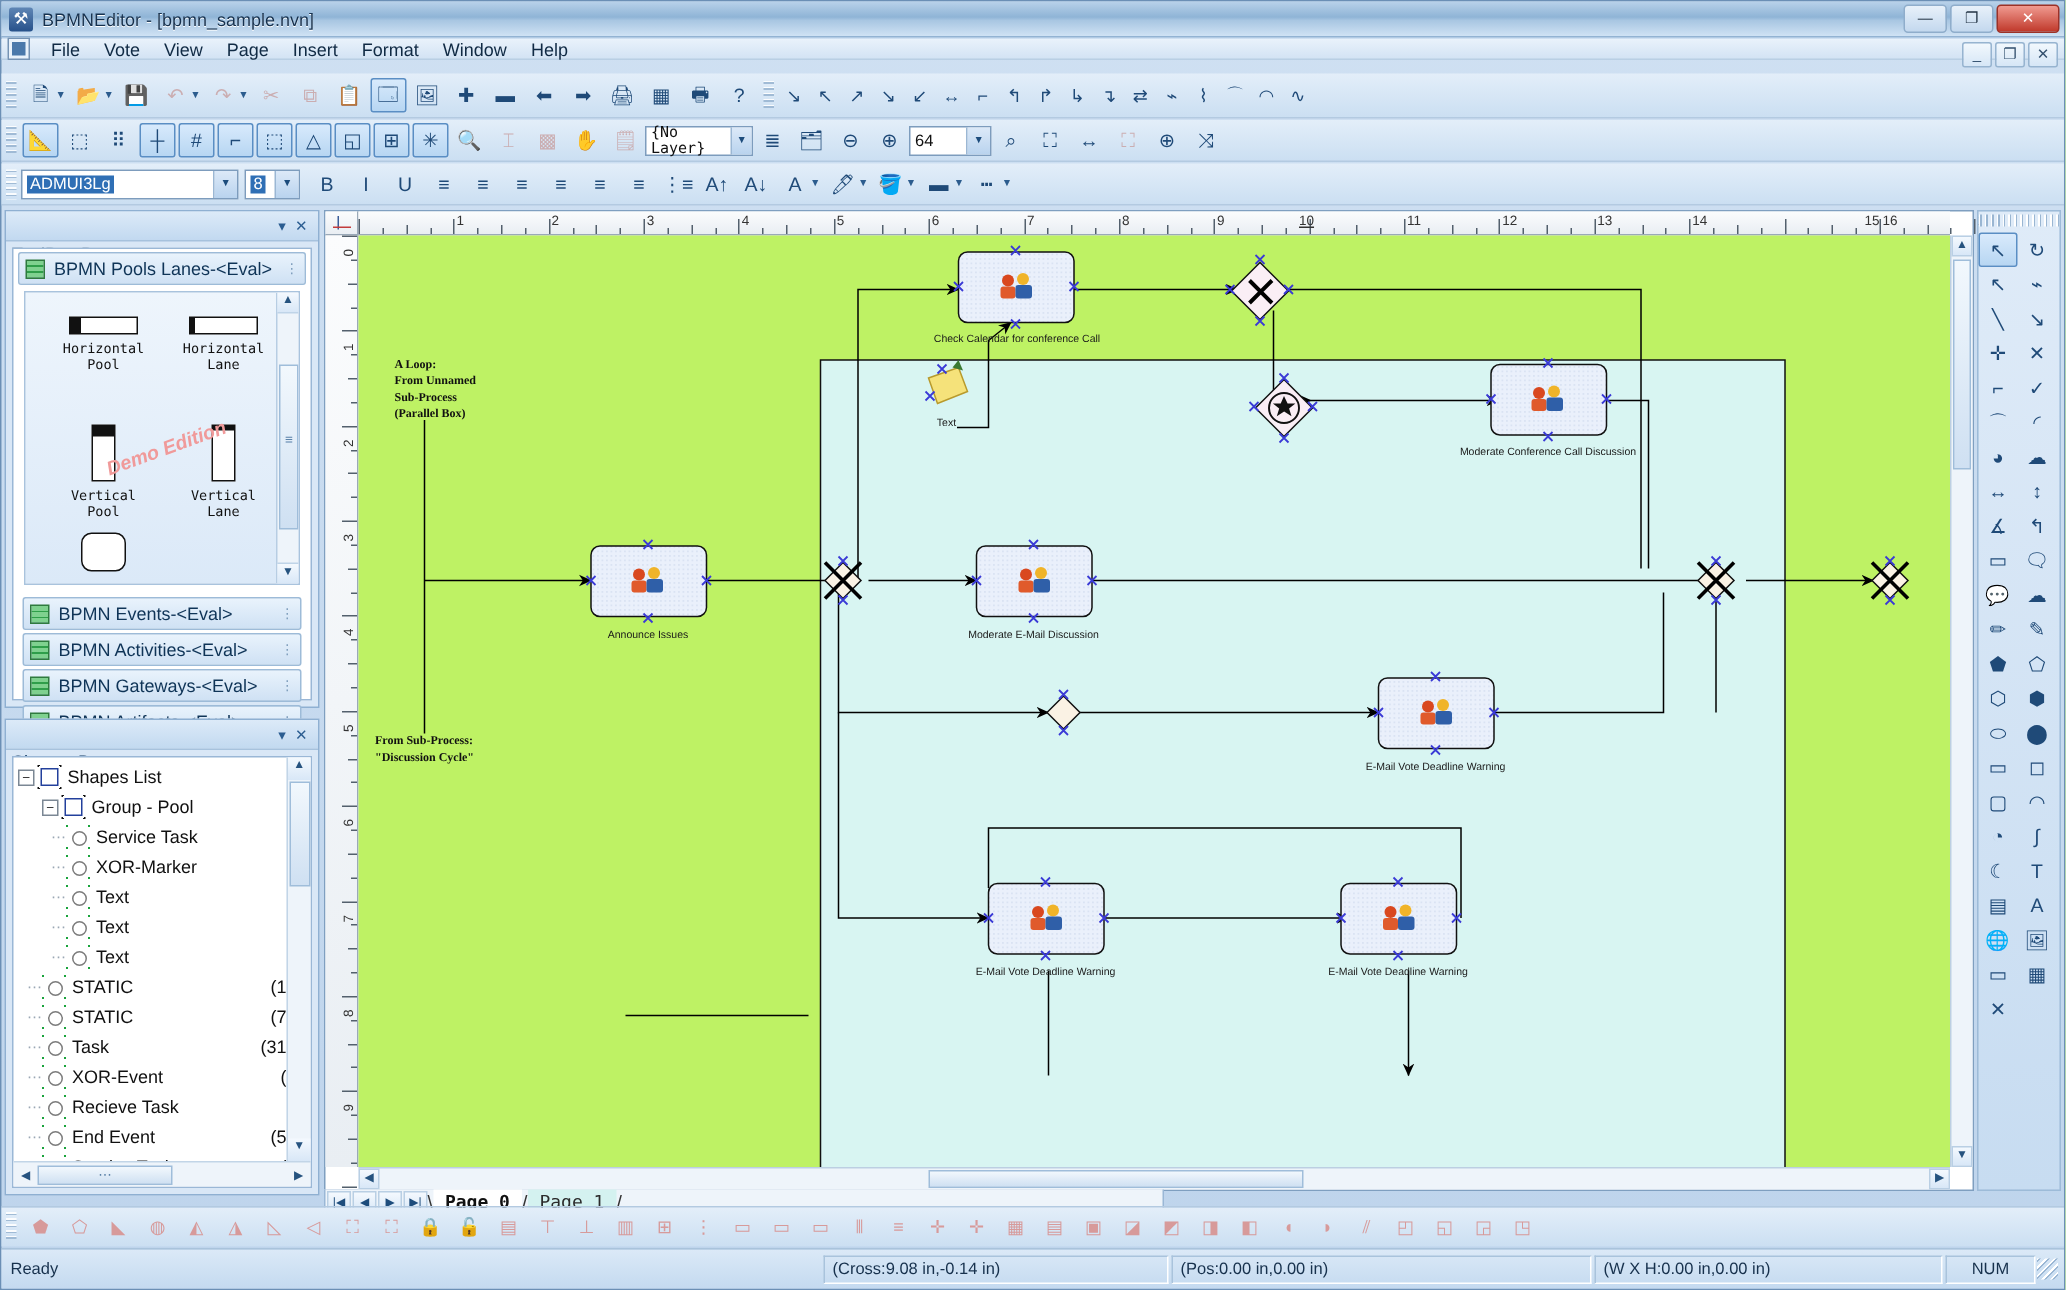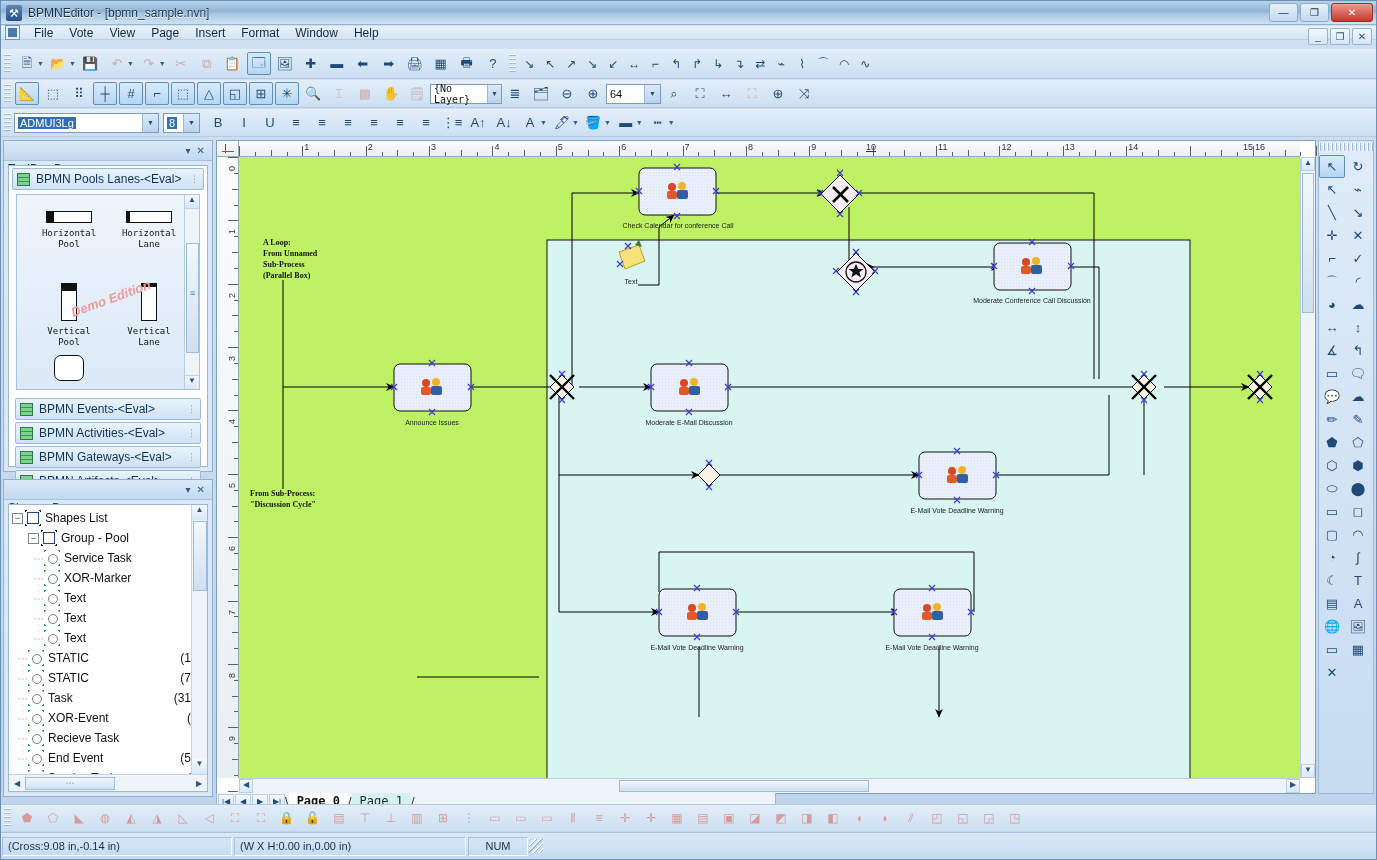--- a/index.html
+++ b/index.html
@@ -1058,19 +1058,21 @@
       <div class="bico">◖</div>
       <div class="bico">◗</div>
       <div class="bico">⫽</div>
       <div class="bico">◰</div>
       <div class="bico">◱</div>
       <div class="bico">◲</div>
       <div class="bico">◳</div>
     </div>
 
   <div id="statusbar">
+    <div class="sp flex1" style="border:none">Ready</div>
     <div class="sp" style="width:230px">(Cross:9.08 in,-0.14 in)</div>
+    <div class="sp" style="width:280px">(Pos:0.00 in,0.00 in)</div>
     <div class="sp" style="width:232px">(W X H:0.00 in,0.00 in)</div>
     <div class="sp" style="width:60px;justify-content:center">NUM</div>
     <div style="width:14px;height:14px;margin-right:4px;background:repeating-linear-gradient(135deg,#fff 0 1px,#9bb7d4 1px 2px,transparent 2px 4px)"></div>
   </div>
 
 </div>
 
 </body></html>

